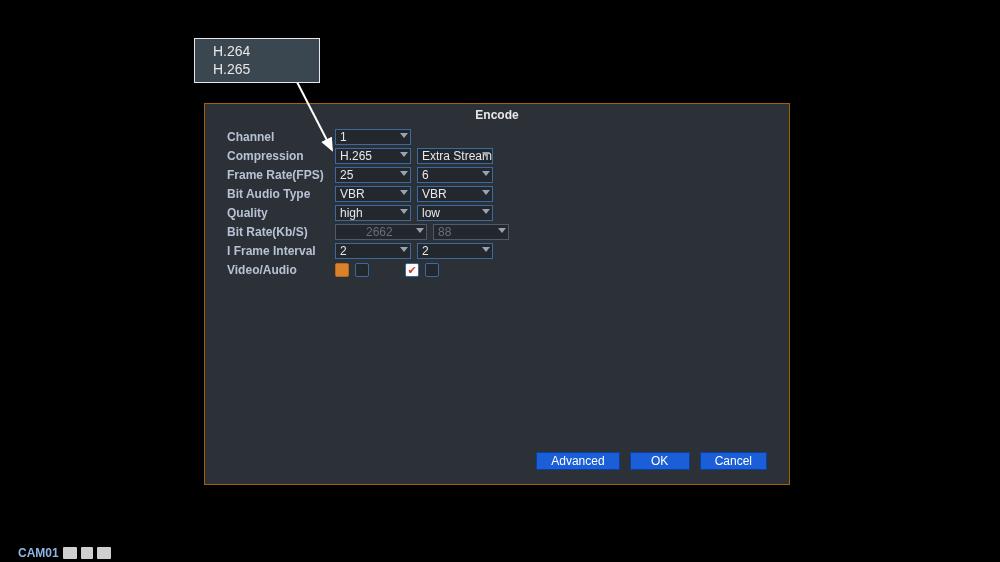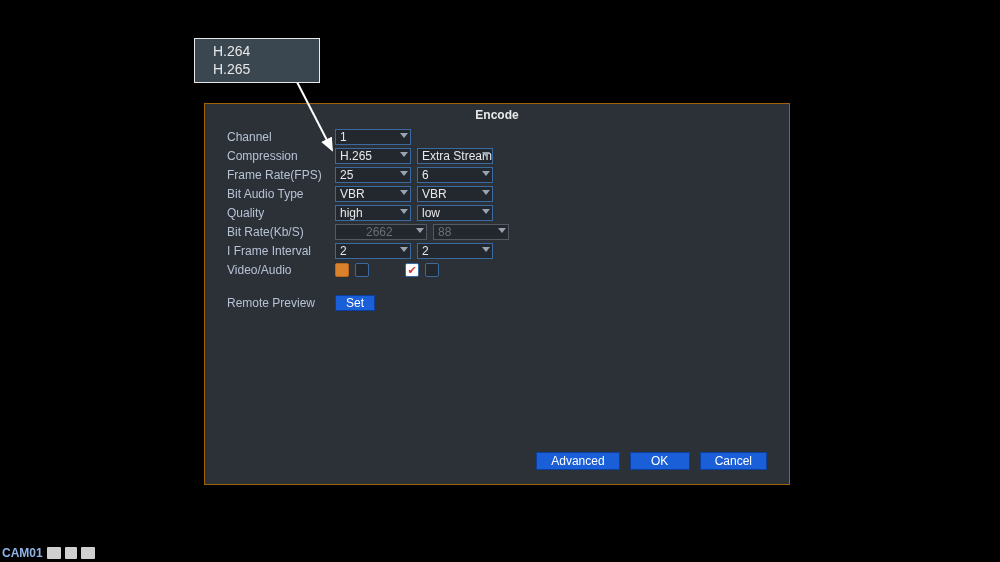--- a/index.html
+++ b/index.html
@@ -29,20 +29,21 @@
     display: flex;
     align-items: center;
     height: 18px;
     margin-bottom: 1px;
   }
   .label {
     width: 108px;
     color: #b7c2d4;
     font-size: 12px;
     white-space: nowrap;
+    font-weight: bold;
   }
   .select, .select-disabled {
     position: relative;
     height: 16px;
     border: 1px solid #3b6aa0;
     background: #23272e;
     color: #e8e8e8;
     font-size: 12px;
     line-height: 14px;
     padding: 0 14px 0 4px;
@@ -136,21 +137,21 @@
   }
 
   .status-bar {
     position: absolute;
     left: 2px;
     bottom: 2px;
     display: flex;
     align-items: center;
     gap: 4px;
   }
-  .status-text { color: #8fb4e6; font-size: 12px; font-weight: bold; }
+  .status-text { color: #8fb4e6; font-size: 12px; font-weight: bold; margin-left: 16px; }
   .status-icon {
     width: 14px; height: 12px;
     background: #cfcfcf;
     border-radius: 1px;
     display: inline-block;
   }
 </style>
 </head>
 <body>
 
@@ -261,24 +262,20 @@
         <div class="checkbox"></div>
       </div>
       <div class="cb-group2" style="margin-left:30px;">
         <div class="checkbox checked-red">
             <span class="tick">✔</span>
           </div>
         <div class="checkbox"></div>
       </div>
     </div>
 
-    <div class="row remote-row">
-      <div class="label">Remote Preview</div>
-      <div class="btn btn-small">Set</div>
-    </div>
 
   </div>
 
   <div class="footer">
     <div class="btn">Advanced</div>
     <div class="btn">OK</div>
     <div class="btn">Cancel</div>
   </div>
 </div>
 

